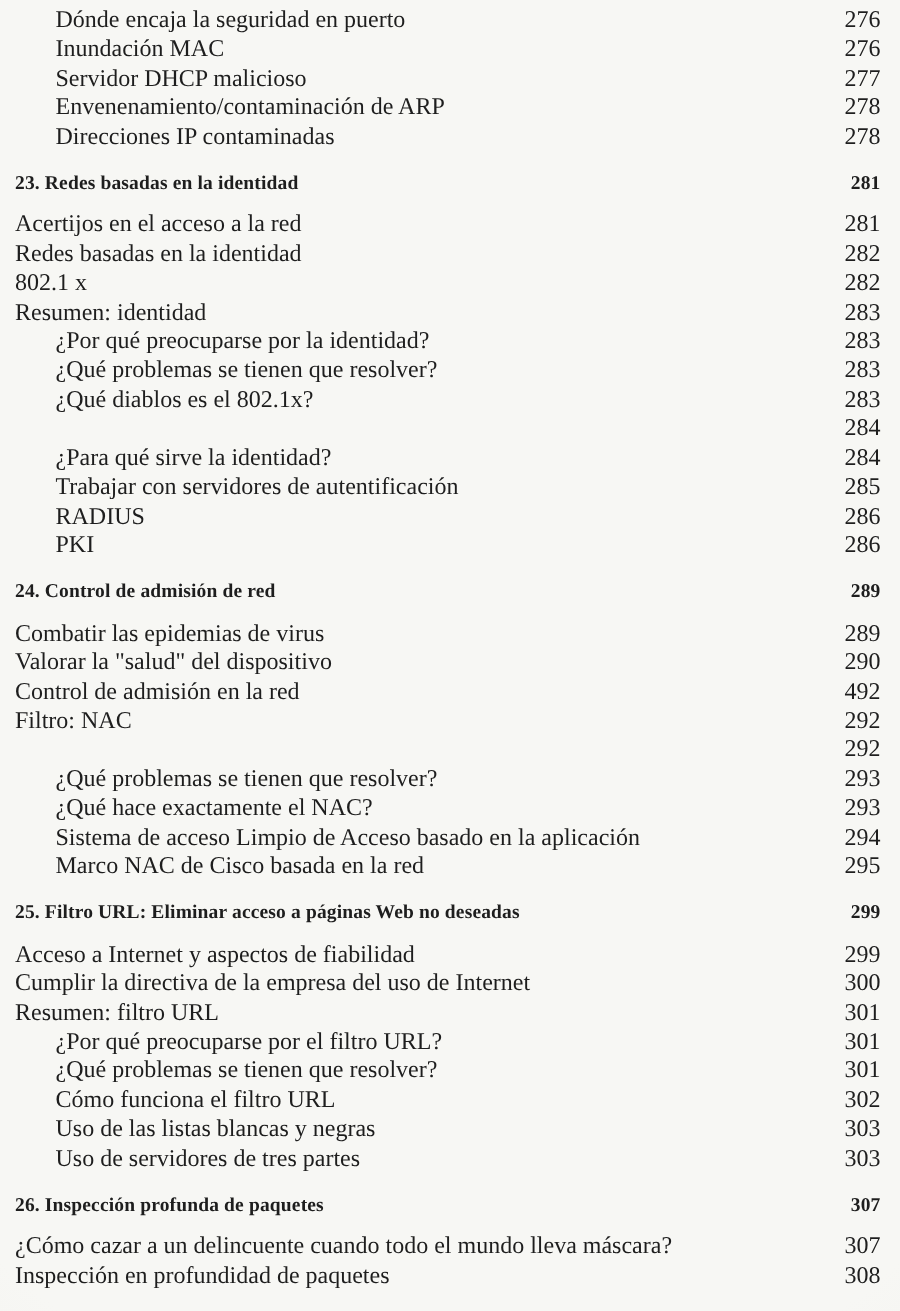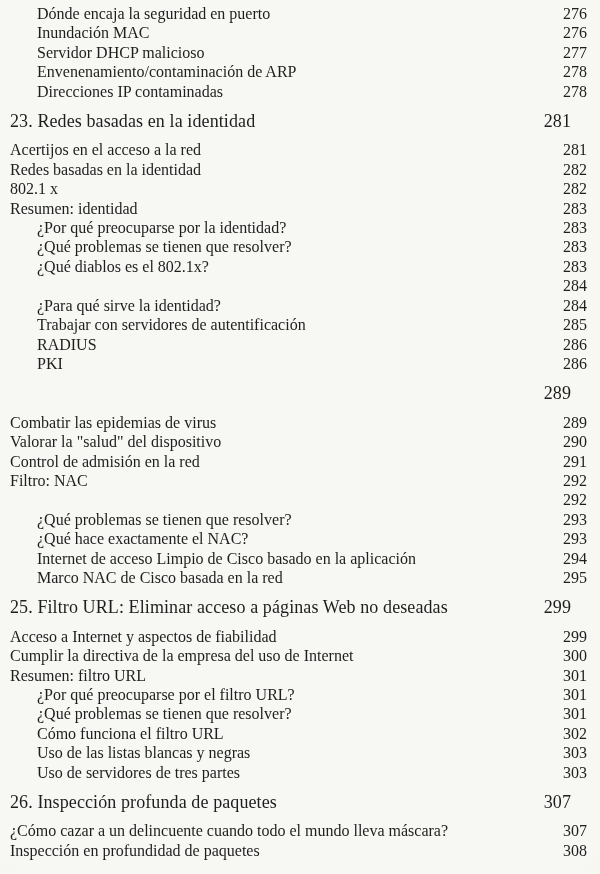--- a/index.html
+++ b/index.html
@@ -20,23 +20,23 @@
   }
   .toc { width: 100%; }
   .row {
     display: flex;
     align-items: flex-end;
     line-height: 19.4px;
     white-space: nowrap;
   }
   .row.lvl-2 { padding-left: 27px; }
   .row.chapter {
-    font-weight: normal;
-    font-size: 18px;
-    margin: 11px 16px 9px 0;
+    font-weight: bold;
+    font-size: 13px;
+    margin: 11px 0 9px 0;
     letter-spacing: 0.1px;
   }
   .title { flex: 0 0 auto; }
   .leader {
     flex: 1 1 auto;
     min-width: 8px;
     margin-left: 3px;
     margin-right: 5px;
     background-image: radial-gradient(circle, #2a2a2a 1.05px, rgba(0,0,0,0) 1.45px);
     background-size: 5.2px 4px;
@@ -160,40 +160,41 @@
     <span class="pagenum">286</span>
   </div>
 
   <div class="row lvl-2">
     <span class="title">PKI</span>
     <span class="leader"></span>
     <span class="pagenum">286</span>
   </div>
 
   <div class="row lvl-1 chapter">
+    <span class="title">24. Control de admisión de red</span>
     <span class="leader"></span>
     <span class="pagenum">289</span>
   </div>
 
   <div class="row lvl-1">
     <span class="title">Combatir las epidemias de virus</span>
     <span class="leader"></span>
     <span class="pagenum">289</span>
   </div>
 
   <div class="row lvl-1">
     <span class="title">Valorar la "salud" del dispositivo</span>
     <span class="leader"></span>
     <span class="pagenum">290</span>
   </div>
 
   <div class="row lvl-1">
     <span class="title">Control de admisión en la red</span>
     <span class="leader"></span>
-    <span class="pagenum">291</span>
+    <span class="pagenum">492</span>
   </div>
 
   <div class="row lvl-1">
     <span class="title">Filtro: NAC</span>
     <span class="leader"></span>
     <span class="pagenum">292</span>
   </div>
 
   <div class="row lvl-2">
     <span class="leader"></span>
@@ -206,21 +207,21 @@
     <span class="pagenum">293</span>
   </div>
 
   <div class="row lvl-2">
     <span class="title">¿Qué hace exactamente el NAC?</span>
     <span class="leader"></span>
     <span class="pagenum">293</span>
   </div>
 
   <div class="row lvl-2">
-    <span class="title">Internet de acceso Limpio de Cisco basado en la aplicación</span>
+    <span class="title">Sistema de acceso Limpio de Acceso basado en la aplicación</span>
     <span class="leader"></span>
     <span class="pagenum">294</span>
   </div>
 
   <div class="row lvl-2">
     <span class="title">Marco NAC de Cisco basada en la red</span>
     <span class="leader"></span>
     <span class="pagenum">295</span>
   </div>
 

